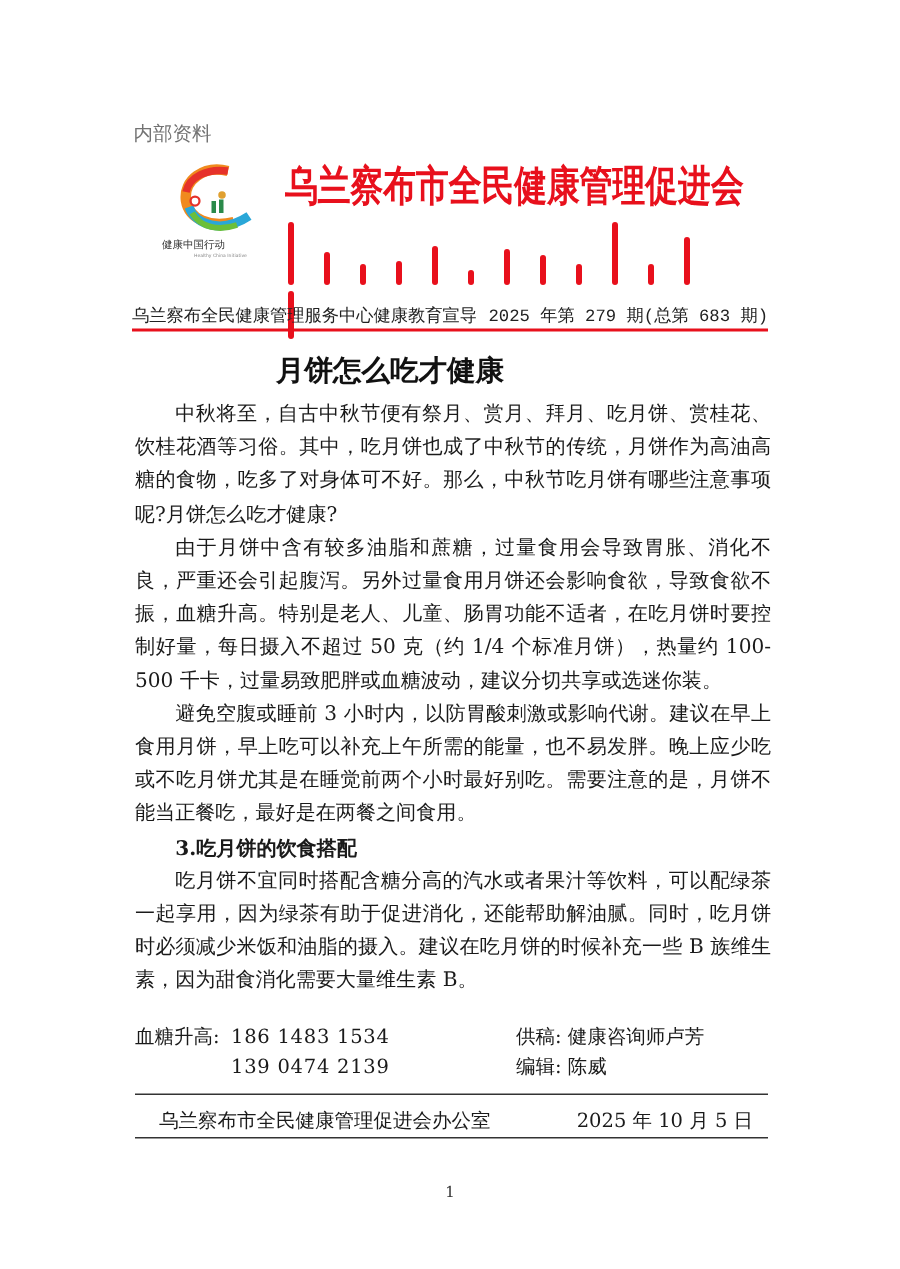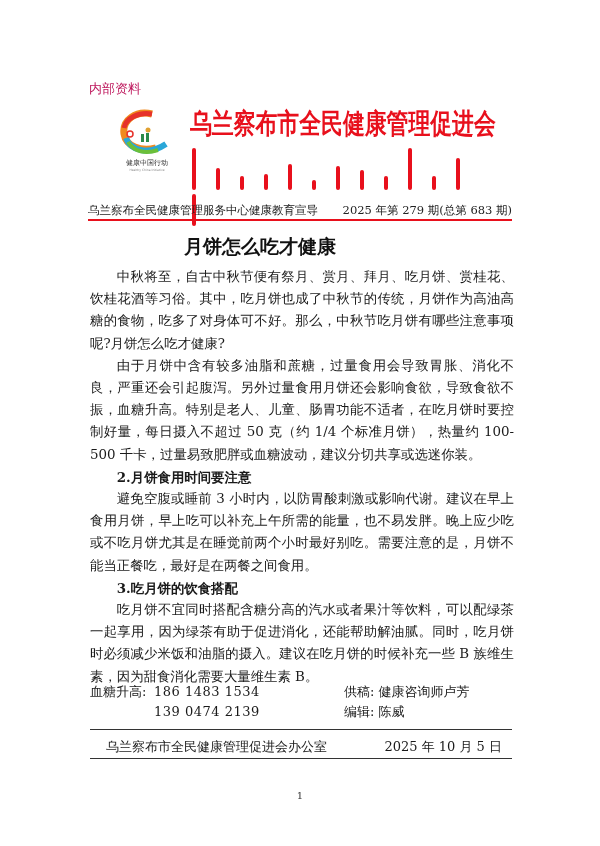--- a/index.html
+++ b/index.html
@@ -1,26 +1,26 @@
 <!DOCTYPE html>
 <html><head>
 <meta charset="utf-8">
 <style>
   html, body { margin:0; padding:0; background:#ffffff; }
   body { width:600px; height:846px; position:relative; overflow:hidden;
          font-family:"DejaVu Serif", "Liberation Serif", serif; color:#1a1a1a; }
   .abs { position:absolute; }
-  .internal { left:89px; top:80px; font-family:Liberation Serif, serif; font-size:13px; color:#be185d; }
+  .internal { left:89px; top:80px; font-family:Liberation Serif, serif; font-size:13px; color:#737373; }
   .logo { left:108px; top:108px; width:78px; height:72px; }
-  .logo-caption { position:absolute; left:0; top:50px; width:78px; text-align:center; font-family:Liberation Mono, monospace; font-size:7px; color:#333; }
+  .logo-caption { position:absolute; left:0; top:50px; width:78px; font-family:Liberation Mono, monospace; font-size:7px; color:#333; }
   .logo-sub { position:absolute; left:0; top:60px; width:78px; text-align:center; font-family:"DejaVu Sans",sans-serif; font-size:3px; color:#888; }
   .org-title { left:190px; top:105px; font-size:28px; font-weight:bold; color:#e8101c; letter-spacing:0px; white-space:nowrap; transform:scaleX(0.78); transform-origin:left top; font-family:"DejaVu Serif",serif; }
   .mongol { left:192px; top:148px; width:310px; height:42px; }
   .mongol span { display:inline-block; width:4px; background:#e8101c; margin-right:20px; border-radius:2px; }
-  .issue-line { left:88px; top:203px; width:424px; font-size:11.5px; color:#222; white-space:nowrap; display:flex; justify-content:space-between; }
+  .issue-line { left:88px; top:203px; width:424px; font-size:11.5px; color:#222; white-space:nowrap; display:flex; justify-content:space-between;font-family:Liberation Mono, monospace; }
   .red-rule { left:88px; top:219px; width:424px; height:1.5px; background:#e8101c; }
   .doc-title { left:0; top:234px; width:520px; text-align:center; font-size:19px; font-weight:bold; color:#111; }
   .content { left:90px; top:266px; width:424px; font-size:13.4px; line-height:22.2px; }
   .content p { margin:0; text-indent:2em; text-align:justify; }
   .content h3 { margin:0; font-size:13.4px; font-weight:bold; padding-left:2em; line-height:22.2px; }
   .contact { left:90px; top:682px; width:424px; font-size:13px; line-height:20px; }
   .contact .row { display:flex; }
   .contact .l { width:64px; }
   .contact .m { width:190px; letter-spacing:0.5px; }
   .contact .r { flex:1; }
@@ -58,21 +58,20 @@
   <span>乌兰察布全民健康管理服务中心健康教育宣导</span>
   <span>2025 年第 279 期(总第 683 期)</span>
 </div>
 <div class="abs red-rule"></div>
 
 <div class="abs doc-title">月饼怎么吃才健康</div>
 
 <div class="abs content">
   <p>中秋将至，自古中秋节便有祭月、赏月、拜月、吃月饼、赏桂花、饮桂花酒等习俗。其中，吃月饼也成了中秋节的传统，月饼作为高油高糖的食物，吃多了对身体可不好。那么，中秋节吃月饼有哪些注意事项呢?月饼怎么吃才健康?</p>
   <p>由于月饼中含有较多油脂和蔗糖，过量食用会导致胃胀、消化不良，严重还会引起腹泻。另外过量食用月饼还会影响食欲，导致食欲不振，血糖升高。特别是老人、儿童、肠胃功能不适者，在吃月饼时要控制好量，每日摄入不超过 50 克（约 1/4 个标准月饼），热量约 100-500 千卡，过量易致肥胖或血糖波动，建议分切共享或选迷你装。</p>
-  <h3>2.月饼食用时间要注意</h3>
   <p>避免空腹或睡前 3 小时内，以防胃酸刺激或影响代谢。建议在早上食用月饼，早上吃可以补充上午所需的能量，也不易发胖。晚上应少吃或不吃月饼尤其是在睡觉前两个小时最好别吃。需要注意的是，月饼不能当正餐吃，最好是在两餐之间食用。</p>
   <h3>3.吃月饼的饮食搭配</h3>
   <p>吃月饼不宜同时搭配含糖分高的汽水或者果汁等饮料，可以配绿茶一起享用，因为绿茶有助于促进消化，还能帮助解油腻。同时，吃月饼时必须减少米饭和油脂的摄入。建议在吃月饼的时候补充一些 B 族维生素，因为甜食消化需要大量维生素 B。</p>
 </div>
 
 <div class="abs contact">
   <div class="row">
     <span class="l">血糖升高:</span>
     <span class="m">186 1483 1534</span>
     <span class="r"><span>供稿:</span> <span>健康咨询师卢芳</span></span>

